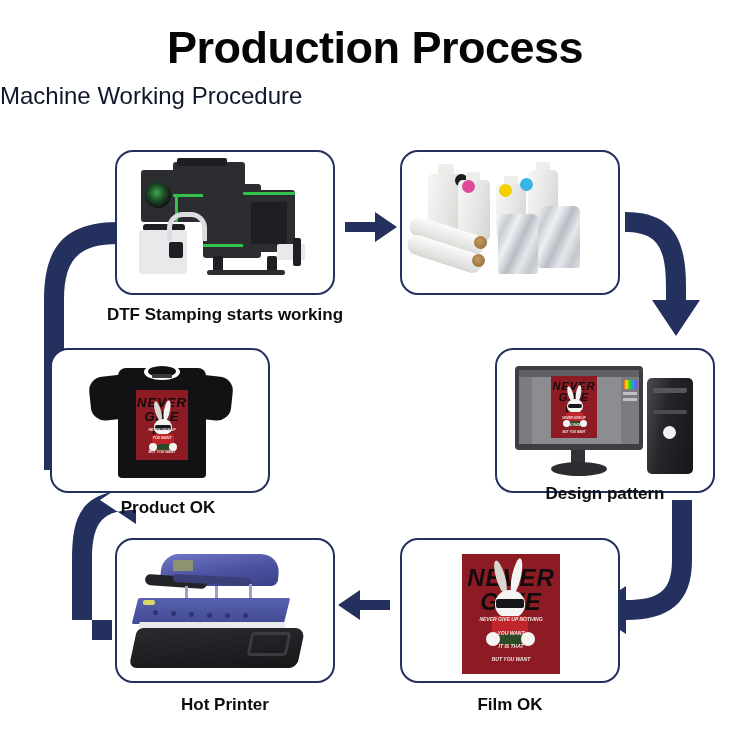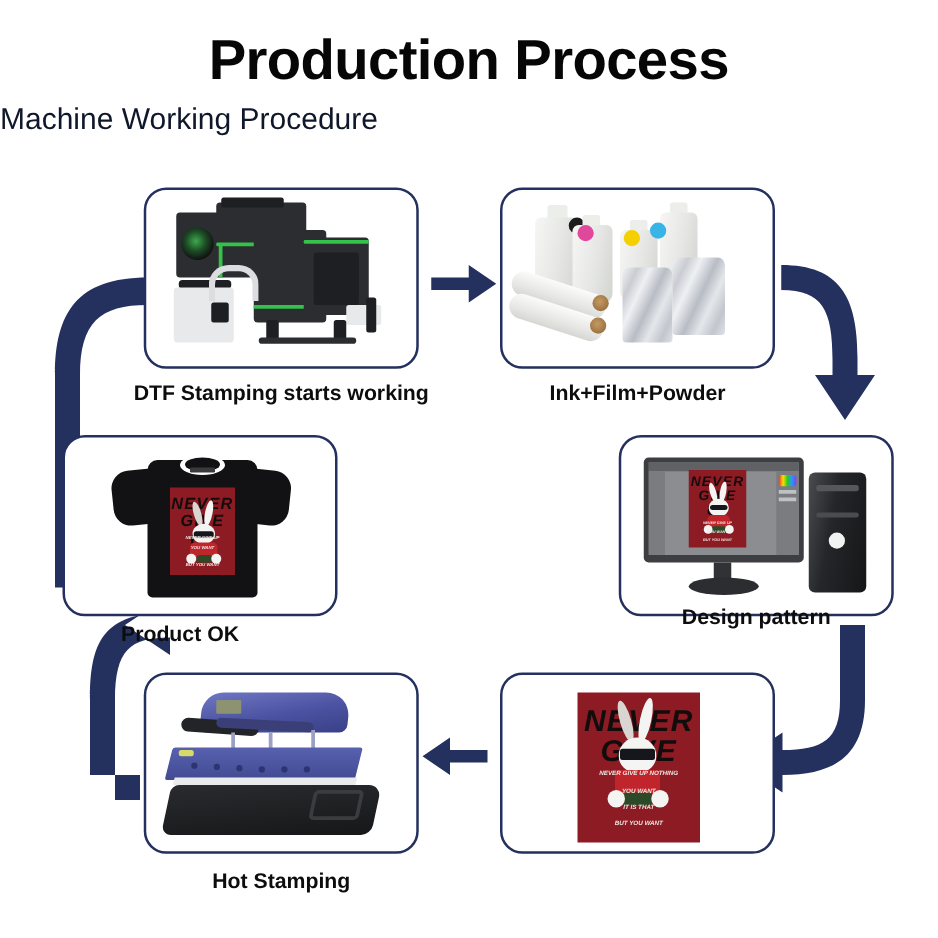--- a/index.html
+++ b/index.html
@@ -42,21 +42,21 @@
   #label-printer{left:55px;top:305px;width:340px;}
   #card-supplies{left:400px;top:150px;width:220px;height:145px;}
   #label-supplies{left:390px;top:305px;width:240px;}
   #card-design{left:495px;top:348px;width:220px;height:145px;}
   #label-design{left:485px;top:484px;width:240px;}
   #card-film{left:400px;top:538px;width:220px;height:145px;}
   #label-film{left:390px;top:695px;width:240px;}
   #card-press{left:115px;top:538px;width:220px;height:145px;}
   #label-press{left:105px;top:695px;width:240px;}
   #card-product{left:50px;top:348px;width:220px;height:145px;}
-  #label-product{left:24px;top:498px;width:240px;}
+  #label-product{left:48px;top:498px;width:240px;}
 
   
   .arrows{position:absolute;left:0;top:0;width:750px;height:750px;pointer-events:none;}
 
   
   .art{position:absolute;inset:0;font-style:italic;}
 
   
   .pr-body{position:absolute;background:#2b2d30;border-radius:3px;}
   .pr-green{position:absolute;background:#34c24a;border-radius:1px;}
@@ -211,21 +211,20 @@
 
       <div class="roll" style="left:6px;top:74px;width:78px;height:20px;transform:rotate(18deg);"></div>
       <div class="roll-core" style="left:72px;top:84px;width:13px;height:13px;"></div>
       <div class="roll" style="left:4px;top:92px;width:78px;height:20px;transform:rotate(18deg);"></div>
       <div class="roll-core" style="left:70px;top:102px;width:13px;height:13px;"></div>
 
       <div class="bag" style="left:96px;top:62px;width:40px;height:60px;"></div>
       <div class="bag" style="left:136px;top:54px;width:42px;height:62px;"></div>
     </div>
   </div>
-  <div class="label" id="label-supplies">Ink+Film+Powder</div>
 
   <div class="card" id="card-design">
     <div class="art">
 
       <div class="mon-frame" style="left:18px;top:16px;width:128px;height:84px;"></div>
       <div class="mon-screen" style="left:22px;top:20px;width:120px;height:74px;"></div>
       <div class="panel" style="left:22px;top:20px;width:120px;height:7px;background:#5f6165;"></div>
       <div class="panel" style="left:22px;top:27px;width:13px;height:67px;background:#7a7c80;"></div>
       <div class="panel" style="left:124px;top:27px;width:18px;height:67px;background:#7a7c80;"></div>
 
@@ -282,20 +281,21 @@
           <div class="bn-paw" style="left:-2px;top:66px;width:14px;height:14px;"></div>
           <div class="bn-paw" style="left:33px;top:66px;width:14px;height:14px;"></div>
         </div>
         <div class="pt small" style="top:62px;font-size:5px;">NEVER GIVE UP NOTHING</div>
         <div class="pt small" style="top:76px;font-size:5px;">YOU WANT</div>
         <div class="pt small" style="top:89px;font-size:5px;">IT IS THAT</div>
         <div class="pt small" style="top:102px;font-size:5px;">BUT YOU WANT</div>
       </div>
     </div>
   </div>
+  <div class="label" id="label-film">Film OK</div>
 
   <div class="card" id="card-press">
     <div class="art">
 
       <div class="hp-top" style="left:44px;top:14px;width:118px;height:32px;
            border-radius:16px 20px 6px 6px;transform:skewX(-6deg);"></div>
       <div class="hp-screen" style="left:56px;top:20px;width:20px;height:11px;"></div>
       <div class="hp-handle" style="left:28px;top:36px;width:62px;height:11px;transform:rotate(4deg);"></div>
       <div class="hp-handle" style="left:56px;top:36px;width:78px;height:8px;background:#3b3f77;transform:rotate(3deg);"></div>
 
@@ -313,21 +313,21 @@
       <div class="hp-bolt" style="left:108px;top:73px;width:5px;height:5px;"></div>
       <div class="hp-bolt" style="left:126px;top:73px;width:5px;height:5px;"></div>
       <div style="position:absolute;left:26px;top:60px;width:12px;height:5px;background:#d9d96a;border-radius:2px;"></div>
 
       <div class="hp-base" style="left:16px;top:88px;width:168px;height:40px;
            border-radius:6px 10px 8px 8px;transform:skewX(-12deg);"></div>
       <div style="position:absolute;left:132px;top:92px;width:34px;height:18px;
            border:3px solid #3a3c40;border-radius:4px;transform:skewX(-12deg);"></div>
     </div>
   </div>
-  <div class="label" id="label-press">Hot Stamping</div>
+  <div class="label" id="label-press">Hot Printer</div>
 
   <div class="card" id="card-product">
     <div class="art">
       <div class="shirt-sleeve" style="left:38px;top:26px;width:38px;height:44px;
            border-radius:14px 4px 8px 14px;transform:rotate(-6deg);"></div>
       <div class="shirt-sleeve" style="left:142px;top:26px;width:38px;height:44px;
            border-radius:4px 14px 14px 8px;transform:rotate(6deg);"></div>
       <div class="shirt-body" style="left:66px;top:18px;width:88px;height:110px;"></div>
       <div class="shirt-collar" style="left:92px;top:14px;width:36px;height:16px;"></div>
       <div class="shirt-neck" style="left:96px;top:16px;width:28px;height:11px;"></div>

